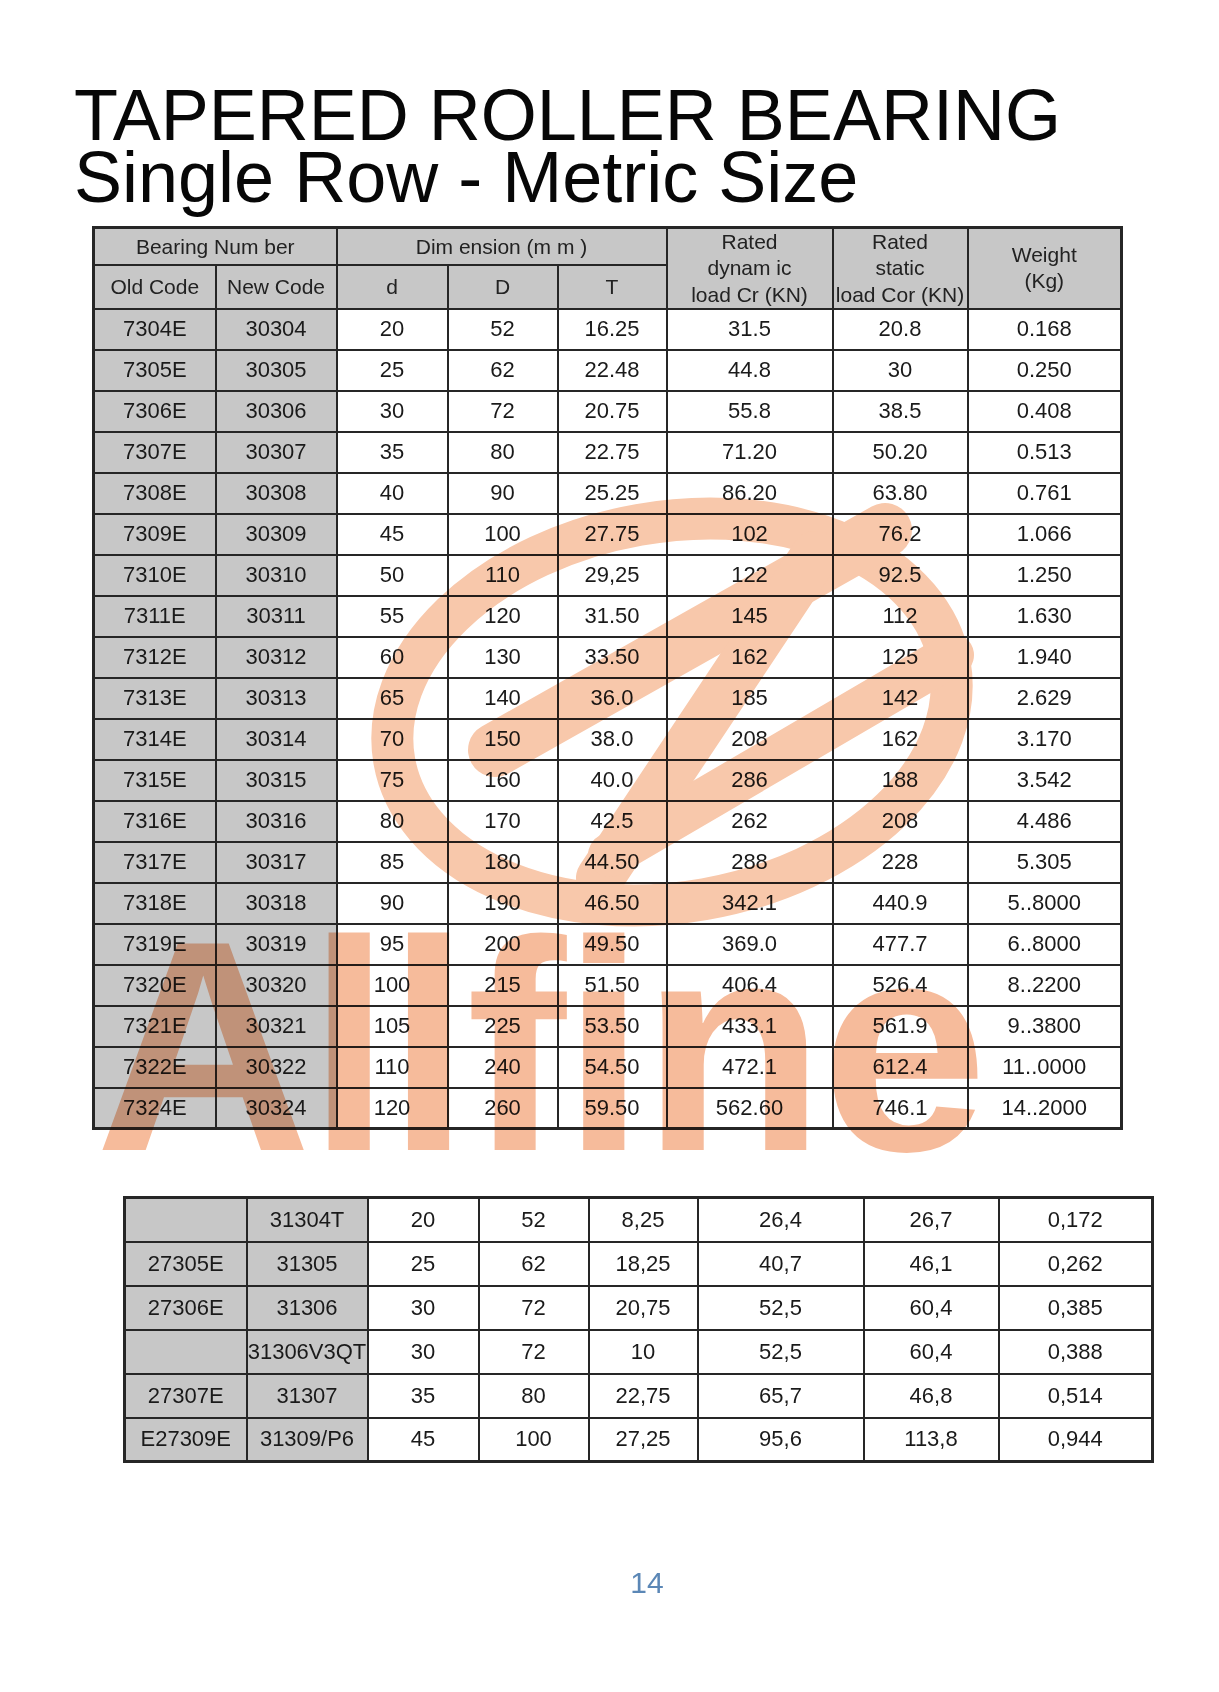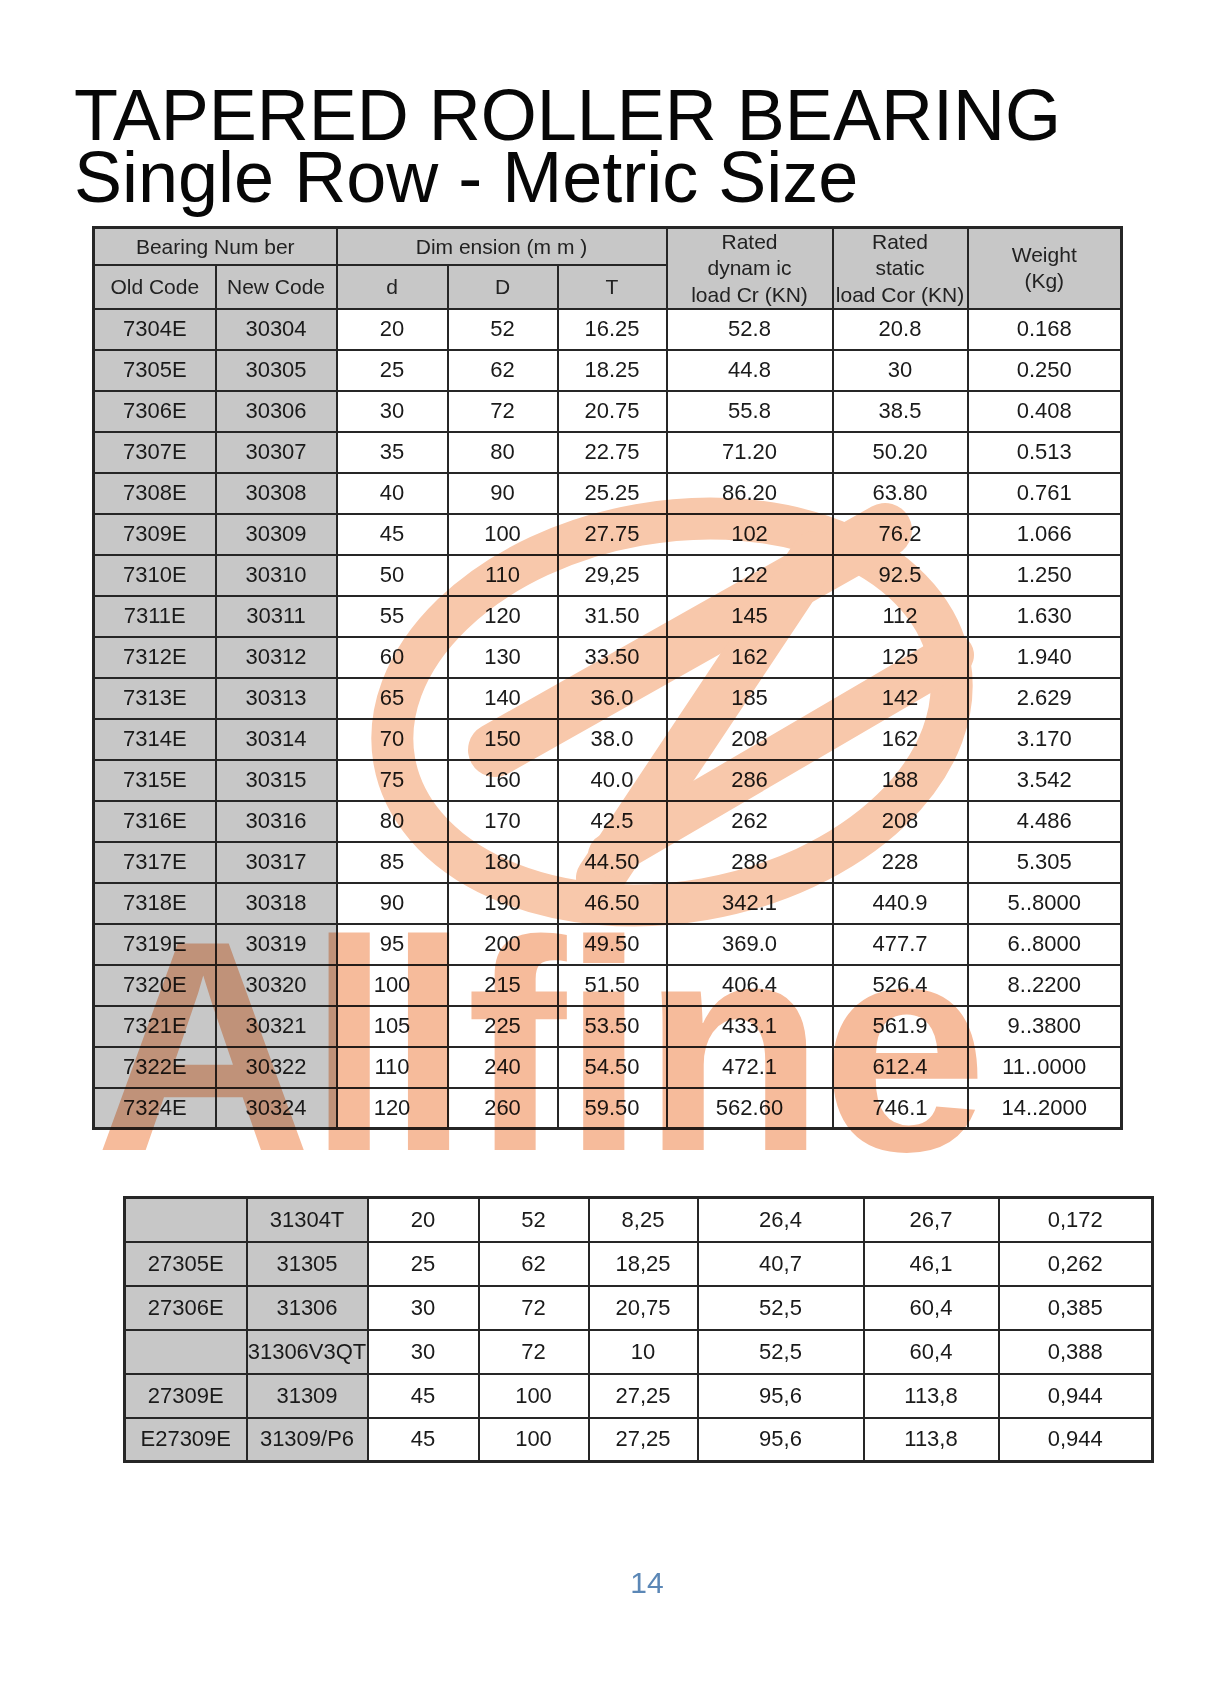--- a/index.html
+++ b/index.html
@@ -84,31 +84,31 @@
     </tr>
   </thead>
   <tbody>
 
       <tr>
         <td class="g">7304E</td>
         <td class="g">30304</td>
         <td>20</td>
         <td>52</td>
         <td>16.25</td>
-        <td>52.8</td>
+        <td>31.5</td>
         <td>20.8</td>
         <td>0.168</td>
       </tr>
 
       <tr>
         <td class="g">7305E</td>
         <td class="g">30305</td>
         <td>25</td>
         <td>62</td>
-        <td>18.25</td>
+        <td>22.48</td>
         <td>44.8</td>
         <td>30</td>
         <td>0.250</td>
       </tr>
 
       <tr>
         <td class="g">7306E</td>
         <td class="g">30306</td>
         <td>30</td>
         <td>72</td>
@@ -357,32 +357,32 @@
         <td class="g"></td>
         <td class="g">31306V3QT</td>
         <td>30</td>
         <td>72</td>
         <td>10</td>
         <td>52,5</td>
         <td>60,4</td>
         <td>0,388</td>
       </tr>
 
-
-
-      <tr>
-        <td class="g">27309E</td>
-        <td class="g">31309</td>
-        <td>45</td>
-        <td>100</td>
-        <td>27,25</td>
-        <td>95,6</td>
-        <td>113,8</td>
-        <td>0,944</td>
-      </tr>
+      <tr>
+        <td class="g">27307E</td>
+        <td class="g">31307</td>
+        <td>35</td>
+        <td>80</td>
+        <td>22,75</td>
+        <td>65,7</td>
+        <td>46,8</td>
+        <td>0,514</td>
+      </tr>
+
+
 
       <tr>
         <td class="g">E27309E</td>
         <td class="g">31309/P6</td>
         <td>45</td>
         <td>100</td>
         <td>27,25</td>
         <td>95,6</td>
         <td>113,8</td>
         <td>0,944</td>

